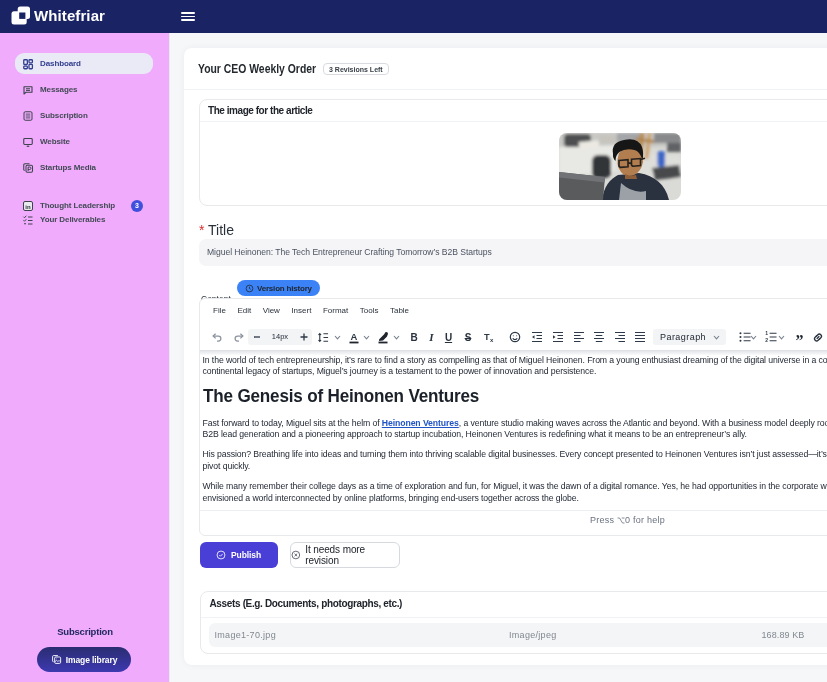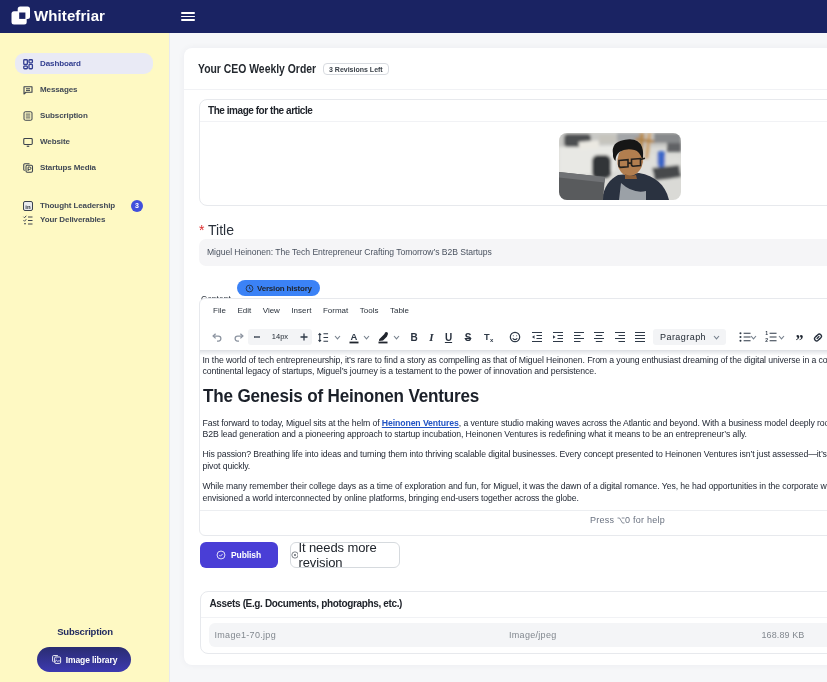--- a/index.html
+++ b/index.html
@@ -8,21 +8,21 @@
 #root { position:relative; width:827px; height:682px; overflow:hidden; }
 
 
 #topbar { position:absolute; left:0; top:0; width:827px; height:33px; background:#1a2363; }
 #logo { position:absolute; left:11px; top:6px; }
 #wordmark { position:absolute; left:34px; top:0; height:31px; line-height:31px; color:#fff; font-size:15px; font-weight:bold; letter-spacing:0.1px; }
 #burger { position:absolute; left:181px; top:12px; width:14px; }
 #burger div { height:1.9px; background:#fff; border-radius:1px; margin-bottom:1.7px; }
 
 
-#sidebar { position:absolute; left:0; top:33px; width:170px; height:649px; background:#fef9c3; border-right:1px solid #e8eaee; }
+#sidebar { position:absolute; left:0; top:33px; width:170px; height:649px; background:#f0abfc; border-right:1px solid #e8eaee; }
 .sitem { position:absolute; left:15px; width:138px; height:21px; display:flex; align-items:center; }
 .sitem .ic { position:absolute; left:7px; top:4.5px; width:12px; height:12px; }
 .sitem .lb { position:absolute; left:25px; font-size:8px; font-weight:bold; color:#424a56; letter-spacing:-0.1px; }
 .sitem.active { background:#e9eaf5; border-radius:9px; }
 .sitem.active .lb { color:#313d8f; }
 .sbadge { position:absolute; left:116px; top:4.5px; width:12px; height:12px; background:#4150dc; border-radius:50%; color:#fff; font-size:7px; font-weight:bold; text-align:center; line-height:12px; }
 #subscription { position:absolute; left:0; top:593px; width:170px; text-align:center; font-size:9.5px; font-weight:bold; color:#212a60; letter-spacing:-0.2px; }
 #imglib { position:absolute; left:37px; top:614px; width:94px; height:25px; border-radius:13px; background:linear-gradient(180deg,#2a2d72 0%,#3d39b0 100%); display:flex; align-items:center; justify-content:center; gap:4px; color:#fff; font-size:8.5px; font-weight:bold; letter-spacing:-0.1px; }
 
 
@@ -57,21 +57,21 @@
 #parabox { position:absolute; left:453.5px; top:30px; width:73px; height:16px; background:#f3f4f6; border-radius:3px; line-height:16px; font-size:9px; letter-spacing:0.45px; color:#222a34; padding-left:7px; }
 #tb-hr { top:51px; }
 #econtent { position:absolute; left:3px; top:0; right:0; font-size:8.7px; color:#232935; letter-spacing:-0.1px; }
 #econtent p { position:absolute; left:0; white-space:nowrap; line-height:11.7px; }
 #econtent a { color:#2053c4; font-weight:bold; text-decoration:underline; }
 #eh2 { position:absolute; left:0; top:87px; font-size:18px; font-weight:bold; color:#1b2029; white-space:nowrap; transform:scaleX(0.95); transform-origin:0 50%; letter-spacing:-0.2px; }
 #statusbar { position:absolute; left:0; right:0; top:211px; border-top:1px solid #eceef1; height:25px; text-align:center; line-height:19px; font-size:9px; letter-spacing:0.25px; color:#6a7280; }
 
 
 #btn-pub { position:absolute; left:15.5px; top:494px; width:78px; height:26px; background:#493ed6; border-radius:6px; display:flex; align-items:center; justify-content:center; gap:5px; color:#fff; font-size:8.5px; font-weight:bold; letter-spacing:-0.1px; }
-#btn-rev { position:absolute; left:105.5px; top:494px; width:110px; height:26px; background:#fff; border:1px solid #d6dade; border-radius:6px; display:flex; align-items:center; justify-content:center; color:#20252c; font-size:13px; letter-spacing:-0.1px; }
+#btn-rev { position:absolute; left:105.5px; top:494px; width:110px; height:26px; background:#fff; border:1px solid #d6dade; border-radius:6px; display:flex; align-items:center; justify-content:center; gap:5px; color:#20252c; font-size:10px; letter-spacing:-0.1px; }
 
 
 #assets { position:absolute; left:15.5px; top:542.5px; width:856px; height:63.5px; border:1px solid #e7e9ed; border-radius:8px; background:#fff; }
 #assets .ttl { position:absolute; left:9px; top:6px; font-size:10px; font-weight:bold; color:#20242b; letter-spacing:-0.35px; }
 #arow { position:absolute; left:8px; right:8px; top:31px; height:24.5px; background:#f4f5f7; border-radius:6px; line-height:24.5px; font-size:9px; letter-spacing:0.3px; color:#82888f; }
 #arow .c1 { position:absolute; left:6px; }
 #arow .c2 { position:absolute; left:300.5px; }
 #arow .c3 { position:absolute; left:553px; }
 </style>
 </head>

